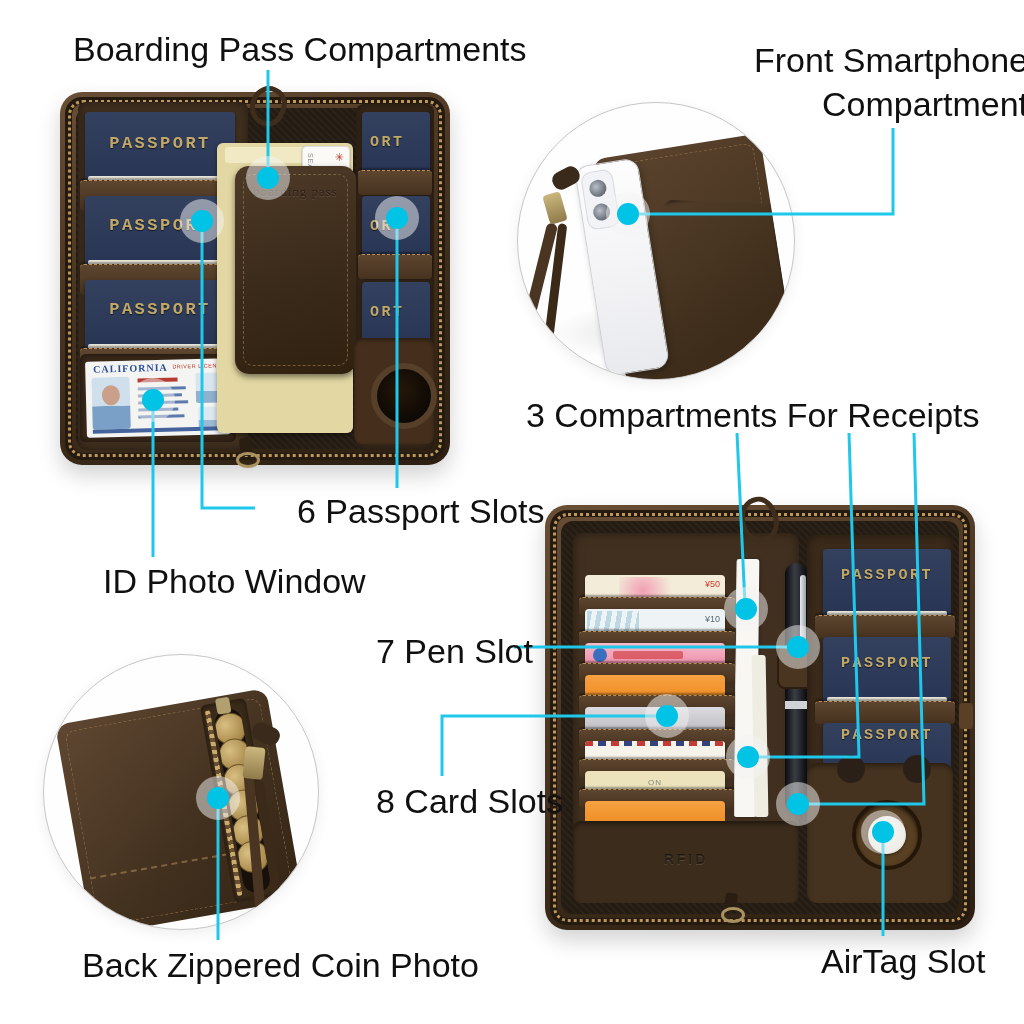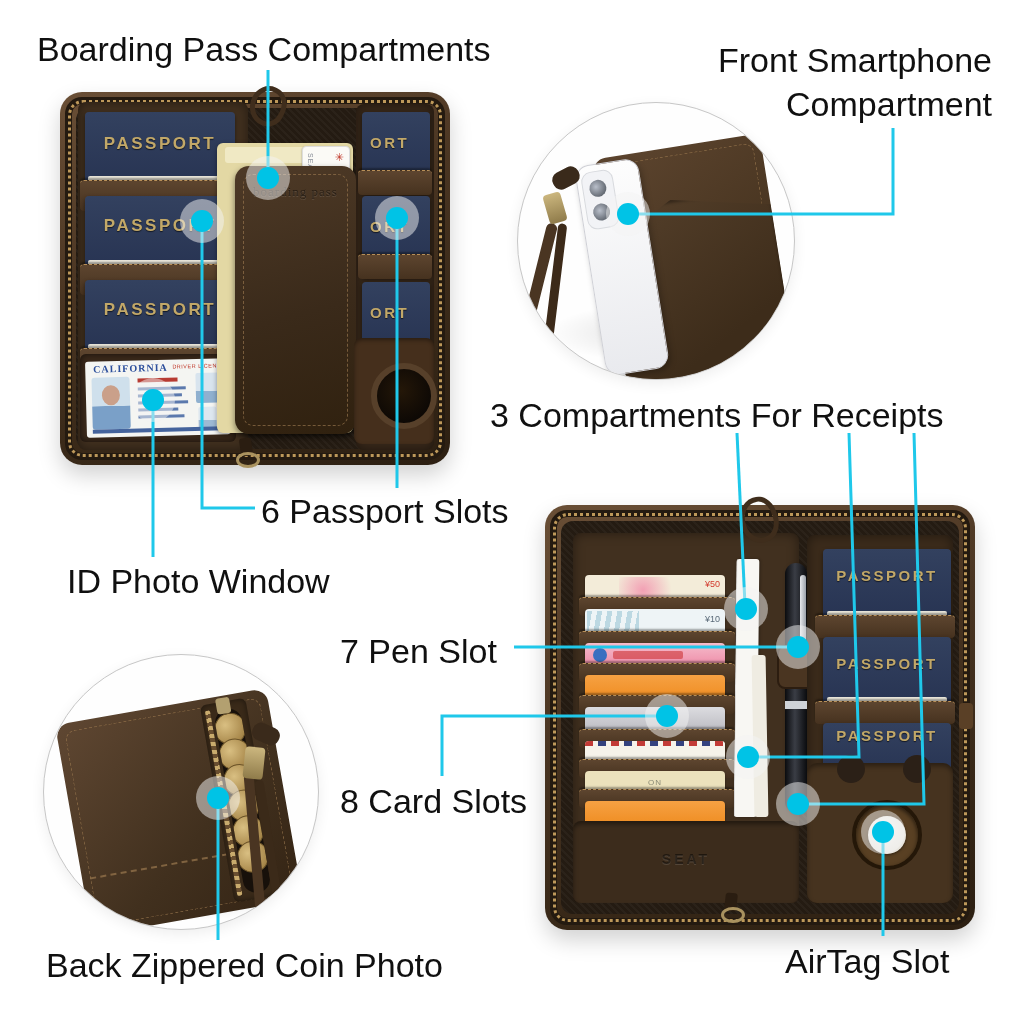--- a/index.html
+++ b/index.html
@@ -1,41 +1,41 @@
 <!DOCTYPE html>
 <html style="--line: #1fc8ea; --dot: #00c3e6; --halo: rgba(244,244,244,0.5);"><head>
 <meta charset="utf-8">
 <style>
   :root{ --line:#1fc8ea; --dot:#00c3e6; --halo:rgba(244,244,244,.5); }
   html,body{margin:0;padding:0;background:#fff;}
   .canvas{position:relative;width:1024px;height:1024px;background:#fff;overflow:hidden;
           font-family:"Liberation Sans",sans-serif;}
   .abs{position:absolute;}
   
-  .lbl{position:absolute;font-size:34px;line-height:1.25;color:#101010;white-space:nowrap;z-index:30;}
+  .lbl{position:absolute;font-size:34px;line-height:1.25;color:#101010;white-space:nowrap;z-index:30;margin-left:36px;}
   
   .leads{position:absolute;left:0;top:0;z-index:20;}
   .lead{fill:none;stroke:var(--line);stroke-width:3;}
   .halo{fill:var(--halo);}
   .core{fill:var(--dot);}
   
   .wallet{position:absolute;border-radius:22px;
           background:linear-gradient(160deg,#6a4f36,#4a3522 40%,#352616 78%,#2c1f12);
           box-shadow:0 10px 22px rgba(0,0,0,.18);z-index:5;}
   .ziptrack{position:absolute;inset:5px;border-radius:17px;border:7px solid #241a10;}
   .zipbead{position:absolute;inset:8px;border-radius:15px;border:3px dotted #cfa763;opacity:.9;}
   .inner{position:absolute;inset:16px;border-radius:12px;background:#241b12;
          background-image:repeating-linear-gradient(45deg,rgba(255,255,255,.03) 0 2px,transparent 2px 5px);}
   .panel{position:absolute;border-radius:8px;background:#41301f;box-shadow:inset 0 0 12px rgba(0,0,0,.45);}
   .band{position:absolute;border-radius:4px;background:linear-gradient(180deg,#5d452f,#46321f);
         border-top:1px dashed #b78f58;box-shadow:0 -2px 2px rgba(0,0,0,.35);}
   .pages{position:absolute;background:#e9e6da;border-radius:2px;}
   .pp{position:absolute;background:linear-gradient(180deg,#33415f,#253150);border-radius:4px;
       box-shadow:0 2px 4px rgba(0,0,0,.45);display:flex;justify-content:center;}
-  .ppt{font-family:Liberation Sans, sans-serif;font-weight:600;color:#c2a868;letter-spacing:2.5px;
+  .ppt{font-family:Liberation Mono, monospace;font-weight:600;color:#c2a868;letter-spacing:2.5px;
        text-shadow:0 1px 1px rgba(0,0,0,.6);}
   .stitch{position:absolute;inset:8px;border:1px dashed #9a784f;border-radius:10px;opacity:.65;}
   .emboss{font-family:"Liberation Serif",serif;color:rgba(0,0,0,.48);
           text-shadow:0 1px 0 rgba(255,255,255,.12);}
   .card{position:absolute;border-radius:4px;box-shadow:0 1px 2px rgba(0,0,0,.4);overflow:hidden;}
   .inset{position:absolute;border-radius:50%;background:#fefefe;border:1px solid #c7c7c7;
          overflow:hidden;z-index:4;box-shadow:0 4px 14px rgba(0,0,0,.07);}
   .gold{position:absolute;border-radius:50%;background:radial-gradient(circle at 35% 35%,#d9bf82,#a9894c 70%,#7c6233);
         border:1px solid #6b5328;}
 </style>
@@ -84,21 +84,21 @@
       <div class="abs" style="left:6px;top:68px;width:130px;height:4px;background:#44639c"></div>
     </div>
 
     <div class="abs" style="left:157px;top:51px;width:136px;height:290px;background:#e3d8a4;border-radius:6px;box-shadow:0 2px 5px rgba(0,0,0,.4)"></div>
     <div class="abs" style="left:165px;top:55px;width:118px;height:16px;background:#f0e9c4;border-radius:3px"></div>
     <div class="card" style="left:242px;top:54px;width:46px;height:118px;background:#fbfaf6;border:1px solid #ddd">
       <span class="abs" style="right:5px;top:4px;color:#c0392b;font-size:11px">✳</span>
       <span class="abs" style="left:4px;top:6px;writing-mode:vertical-rl;font-size:7px;letter-spacing:1px;color:#8a8f99">SEAT 31C</span>
       <div class="abs" style="right:6px;top:24px;width:3px;height:60px;background:repeating-linear-gradient(180deg,#99a 0 3px,transparent 3px 6px)"></div>
     </div>
-    <div class="abs" style="left:175px;top:74px;width:121px;height:268px;border-radius:14px;background:linear-gradient(165deg,#4e3a27,#3a2a1a 55%,#30210f);box-shadow:0 3px 6px rgba(0,0,0,.5)">
+    <div class="abs" style="left:175px;top:74px;width:121px;height:208px;border-radius:14px;background:linear-gradient(165deg,#4e3a27,#3a2a1a 55%,#30210f);box-shadow:0 3px 6px rgba(0,0,0,.5)">
       <div class="stitch"></div>
       <div class="emboss" style="position:absolute;left:0;right:0;top:18px;text-align:center;font-size:13px;letter-spacing:1px">boarding pass</div>
     </div>
 
     <div class="panel" style="left:296px;top:12px;width:78px;height:346px;background:#38281a"></div>
     <div class="pp" style="left:302px;top:20px;width:68px;height:60px;padding-top:22px;justify-content:flex-start">
       <span class="ppt" style="font-size:15px;padding-left:8px">ORT</span>
       </div>
     <div class="band" style="left:298px;top:78px;width:74px;height:24px"></div>
     <div class="pp" style="left:302px;top:104px;width:68px;height:60px;padding-top:22px;justify-content:flex-start">
@@ -187,21 +187,21 @@
     <div class="card" style="left:40px;top:236px;width:140px;height:22px;background:#f6f3ea">
       <div class="abs" style="left:0;top:0;width:140px;height:5px;background:repeating-linear-gradient(90deg,#c23b36 0 8px,#f6f3ea 8px 13px,#34427e 13px 21px,#f6f3ea 21px 26px)"></div>
     </div>
     <div class="band" style="left:34px;top:254px;width:156px;height:18px"></div>
     <div class="card" style="left:40px;top:266px;width:140px;height:22px;background:#ece2bc;text-align:center">
       <span style="font-size:8px;color:#8a8a76;letter-spacing:1px;line-height:22px">ON</span>
     </div>
     <div class="band" style="left:34px;top:284px;width:156px;height:18px"></div>
     <div class="card" style="left:40px;top:296px;width:140px;height:24px;background:linear-gradient(180deg,#f6a143,#ef8d22)"></div>
     <div class="abs" style="left:28px;top:316px;width:226px;height:82px;background:#3c2c1c;border-radius:8px;box-shadow:inset 0 3px 5px rgba(0,0,0,.45)">
-      <div class="emboss" style="position:absolute;left:43px;top:30px;width:140px;text-align:center;font-family:'Liberation Sans',sans-serif;font-weight:700;font-size:14px;letter-spacing:3px">SEAT</div>
+      <div class="emboss" style="position:absolute;left:43px;top:30px;width:140px;text-align:center;font-family:'Liberation Sans',sans-serif;font-weight:700;font-size:14px;letter-spacing:3px">RFID</div>
     </div>
 
     <div class="abs" style="left:190px;top:54px;width:22px;height:258px;background:#f8f7f3;border-left:1px solid #ddd;border-radius:3px;transform:rotate(.6deg);box-shadow:1px 0 3px rgba(0,0,0,.3)"></div>
     <div class="abs" style="left:208px;top:150px;width:14px;height:162px;background:#efece2;border-radius:3px;transform:rotate(-1deg)"></div>
     <div class="abs" style="left:240px;top:58px;width:22px;height:250px;background:linear-gradient(90deg,#0a0b0e,#3a3d45 45%,#0a0b0e);border-radius:11px;box-shadow:2px 2px 4px rgba(0,0,0,.5)">
       <div class="abs" style="left:15px;top:12px;width:6px;height:78px;background:linear-gradient(90deg,#e8eaee,#9aa0a8);border-radius:3px"></div>
       <div class="abs" style="left:0;top:138px;width:22px;height:8px;background:#cfd3d8"></div>
     </div>
     <div class="abs" style="left:232px;top:140px;width:38px;height:40px;background:#4a3521;border:2px solid #2c1d10;border-radius:8px"></div>
 

